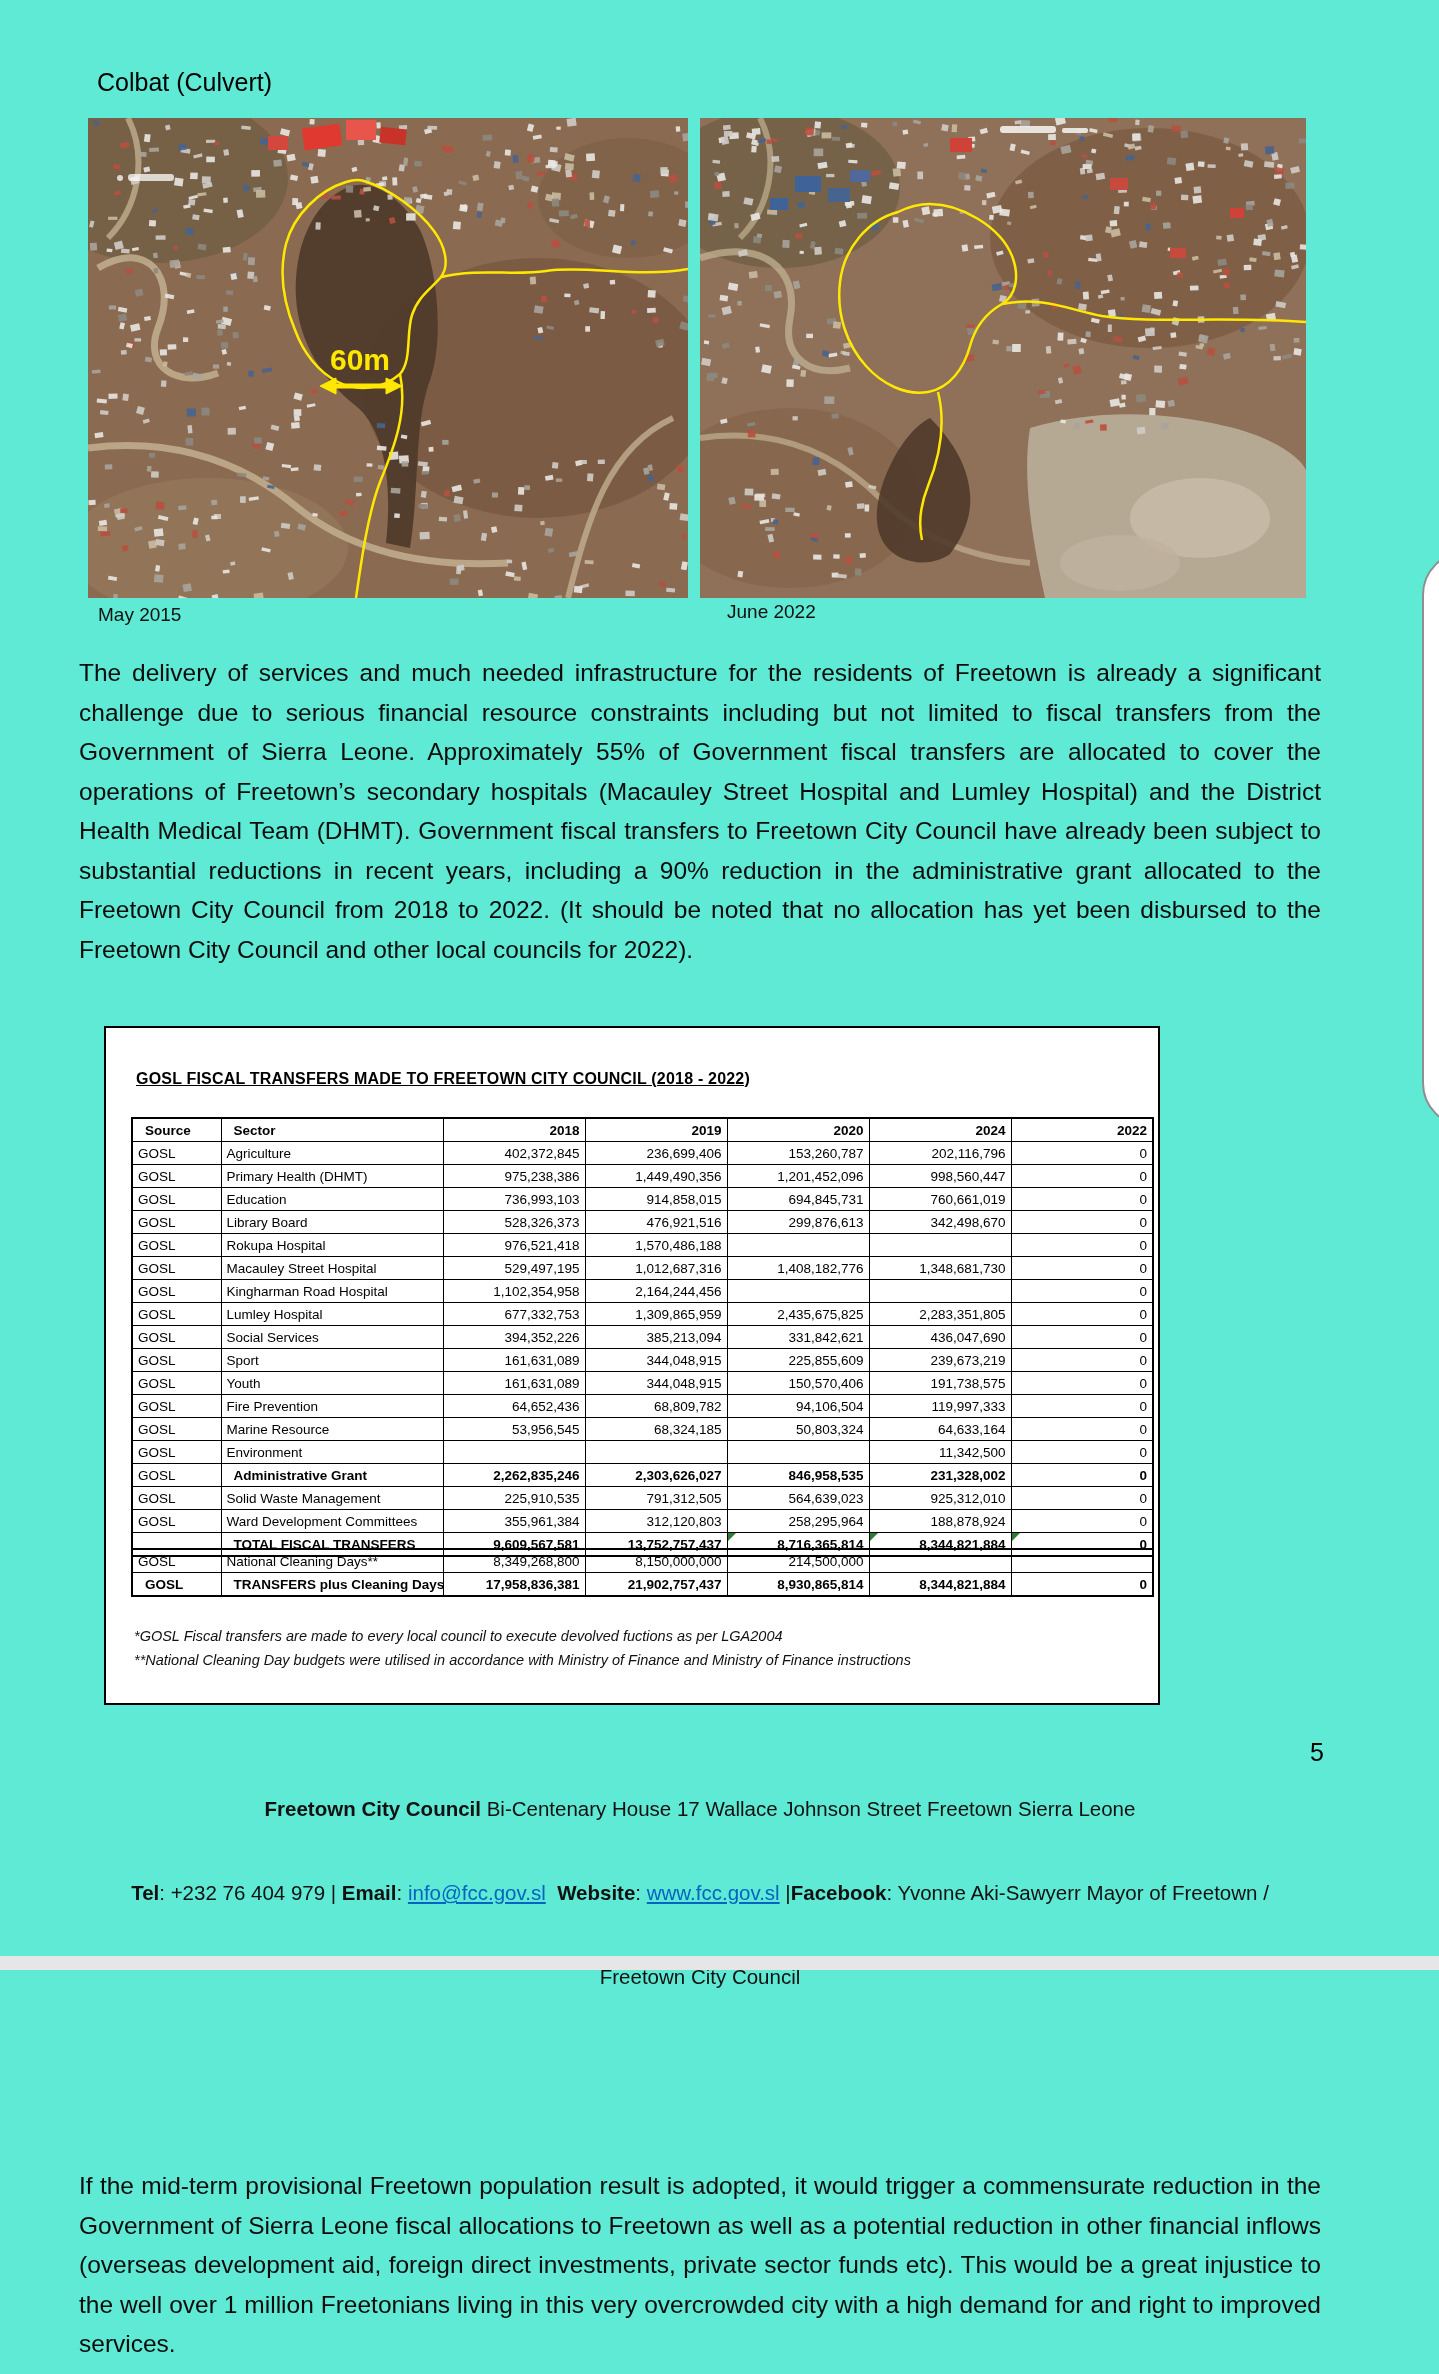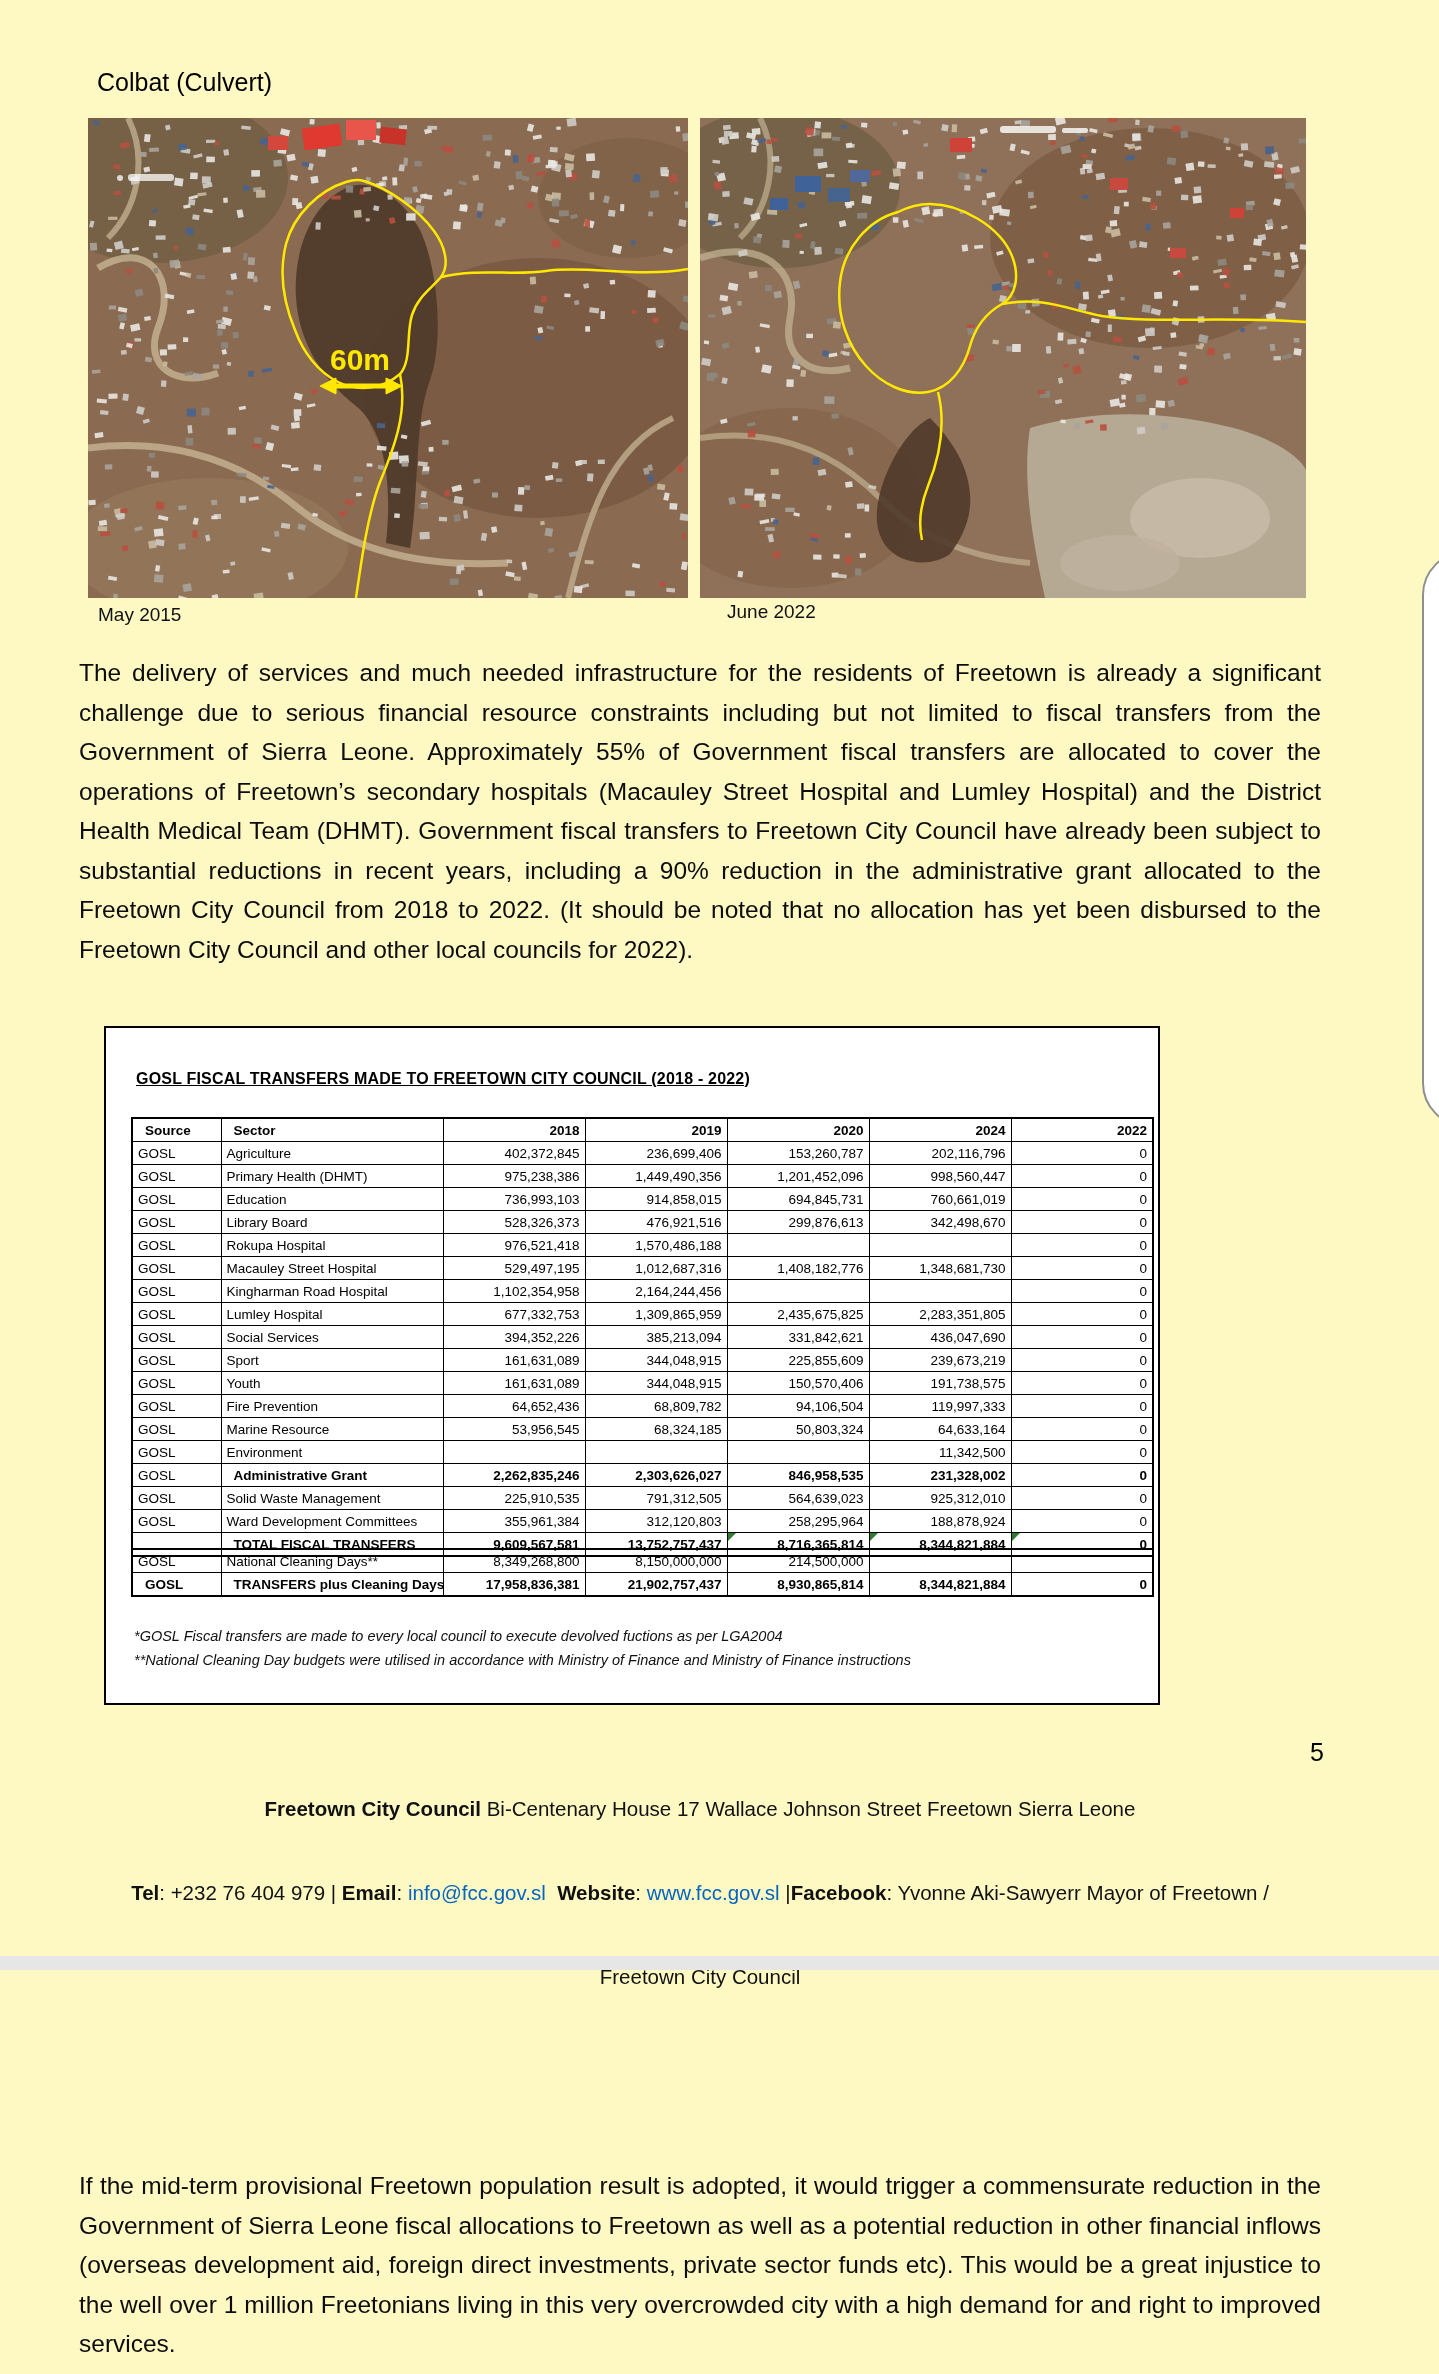--- a/index.html
+++ b/index.html
@@ -1,16 +1,16 @@
 <!DOCTYPE html>
 <html><head>
 <meta charset="utf-8">
 <style>
   html,body{margin:0;padding:0;background:#ffffff;}
-  .page{position:relative;width:1439px;height:2374px;background:#fef9c3;overflow:hidden;
+  .page{position:relative;width:1439px;height:2374px;background:#5eead4;overflow:hidden;
         font-family:"Liberation Sans",sans-serif;color:#000;}
   .doc-title{position:absolute;left:97px;top:68px;font-size:25px;color:#000;}
   .figrow{position:absolute;left:88px;top:118px;display:flex;gap:12px;}
   .sat{width:600px;height:480px;display:block;background:#8a6a50;}
   .sat2{width:606px;height:480px;display:block;background:#8f7058;}
   .caption{position:absolute;font-size:19px;color:#111;text-align:center;}
   .cap-left{left:98px;top:604px;}
   .cap-right{left:727px;top:601px;}
   .para{position:absolute;left:79px;width:1242px;font-size:24.5px;line-height:39.5px;
         text-align:justify;color:#0c0c0c;}
@@ -29,21 +29,21 @@
   table.fiscal td.b,table.fiscal th{font-weight:bold;padding-left:12px;}
   td.rel{position:relative;}
   .tri{position:absolute;left:0;top:0;width:0;height:0;border-top:8px solid #2e7d32;border-right:8px solid transparent;}
   .c-source{width:89px;} .c-sector{width:222px;} .c-year{width:142px;}
   .footnote{position:absolute;left:28px;font-style:italic;font-size:14.5px;color:#111;}
   .fn1{top:600px;font-style:italic;} .fn2{top:624px;}
   
   .footer{position:absolute;left:79px;top:1739px;width:1242px;text-align:center;
           font-size:20.5px;line-height:28px;color:#111;white-space:pre-wrap;}
   .footer b{font-weight:bold;}
-  .footer a{color:#0563c1;cursor:pointer;}
+  .footer a{color:#0563c1;text-decoration:underline;cursor:pointer;}
   .pagenum{position:absolute;left:1310px;top:1738px;font-size:25px;}
   .pagesep{position:absolute;left:0;top:1956px;width:1439px;height:14px;background:#e6e6e6;}
   .scrollpill{position:absolute;left:1422px;top:551px;width:90px;height:572px;border:2px solid #8f8f8f;
               border-radius:44px;background:#fff;}
   .ann-60m{font:bold 30px "Liberation Sans",sans-serif;}
 </style>
 </head>
 <body>
 
 <div class="page">

